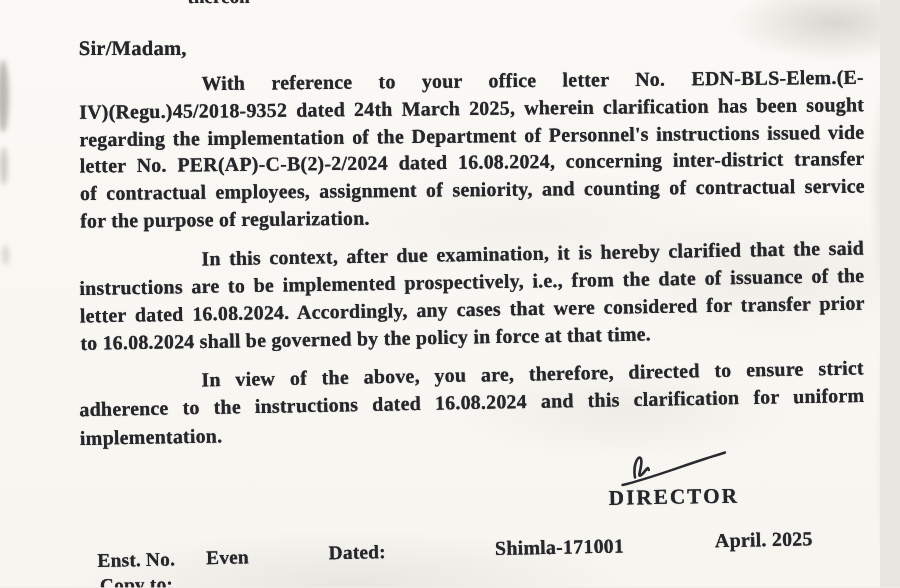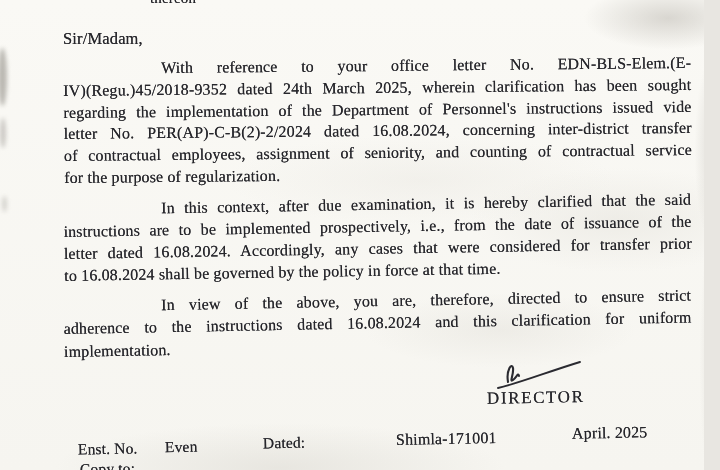--- a/index.html
+++ b/index.html
@@ -6,21 +6,21 @@
     margin: 0;
     padding: 0;
     background: #e8e6e1;
   }
   .page {
     position: relative;
     width: 704px;
     height: 470px;
     overflow: hidden;
     font-family: "Liberation Serif", "DejaVu Serif", serif;
-    font-weight: 400;
+    font-weight: 700;
     color: #26262b;
     background-color: #f9f8f4;
     background-image:
       radial-gradient(ellipse 120px 45px at 668px 18px, rgba(176,172,164,0.45), transparent 70%),
       radial-gradient(ellipse 26px 130px at 714px 150px, rgba(186,183,176,0.45), transparent 75%),
       radial-gradient(ellipse 22px 200px at 716px 360px, rgba(190,187,180,0.40), transparent 75%),
       radial-gradient(ellipse 300px 60px at 280px 468px, rgba(205,202,194,0.35), transparent 75%),
       radial-gradient(ellipse 200px 70px at 620px 220px, rgba(215,212,204,0.30), transparent 75%),
       radial-gradient(ellipse 180px 50px at 500px 330px, rgba(213,210,202,0.28), transparent 75%),
       radial-gradient(ellipse 260px 60px at 420px 180px, rgba(218,215,207,0.22), transparent 75%),

